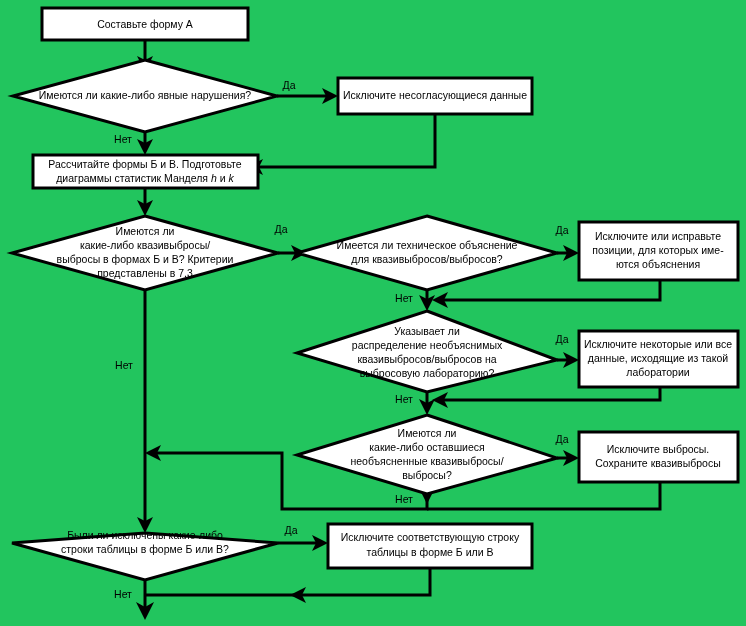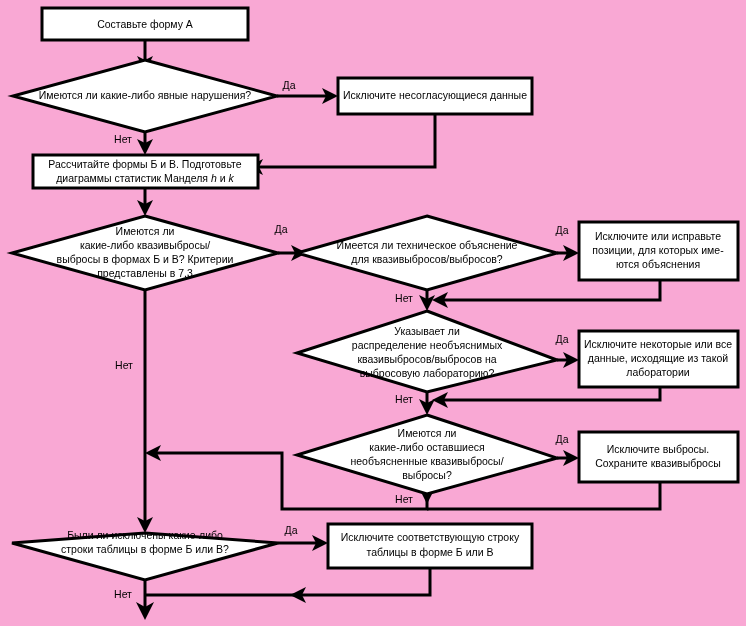--- a/index.html
+++ b/index.html
@@ -10,21 +10,21 @@
   body {
     width: 746px;
     height: 626px;
     font-family: "Liberation Sans", sans-serif;
     overflow: hidden;
   }
   #flow-root {
     position: relative;
     width: 746px;
     height: 626px;
-    background: #f9a8d4;
+    background: #22c55e;
   }
   svg#flow-svg {
     display: block;
     width: 746px;
     height: 626px;
   }
   .shape-box {
     fill: #ffffff;
     stroke: #000000;
     stroke-width: 3;

